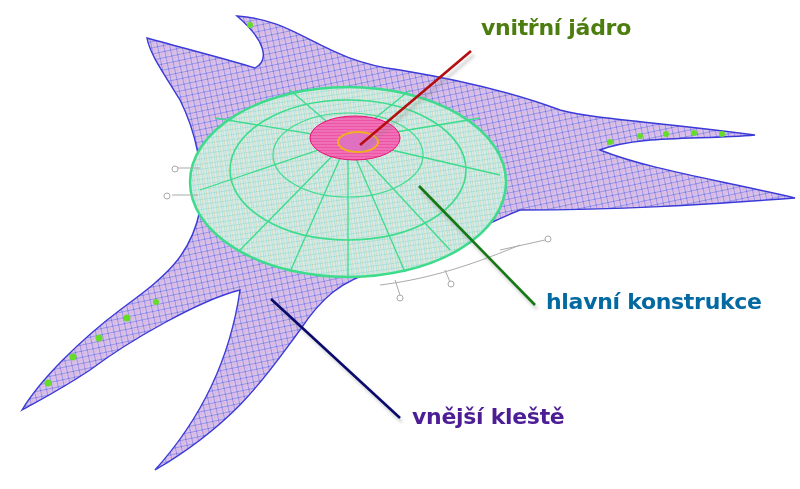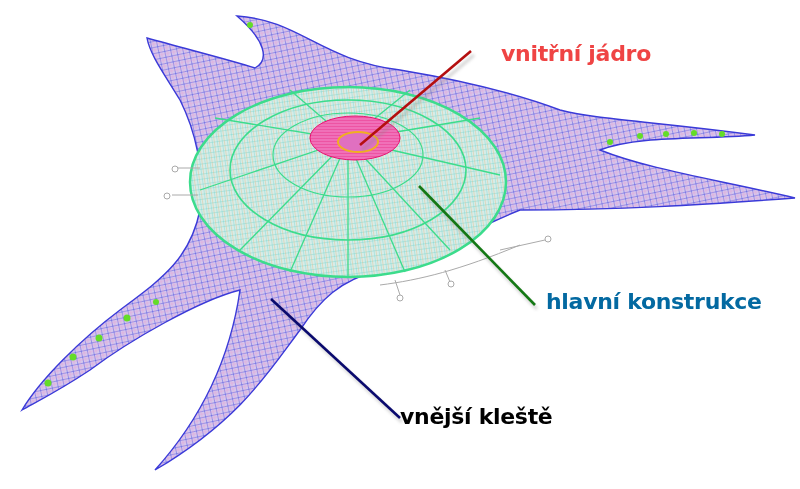--- a/index.html
+++ b/index.html
@@ -1,21 +1,21 @@
 <!DOCTYPE html>
 <html><head>
 <meta charset="utf-8">
 <style>
   html, body { margin: 0; padding: 0; background: #ffffff; }
   body { width: 800px; height: 489px; overflow: hidden; position: relative; font-family: "DejaVu Sans", sans-serif; }
   #stage { position: absolute; left: 0; top: 0; width: 800px; height: 489px; }
   .label { position: absolute; font-family: "DejaVu Sans", sans-serif; font-weight: bold; font-size: 22px; white-space: nowrap; letter-spacing: -0.3px; }
-  #lbl-core { left: 481px; top: 41px; color: #ef4444; margin-left: 20px; }
+  #lbl-core { left: 481px; top: 15px; color: #4d7c0f; }
   #lbl-main { left: 546px; top: 289px; color: #0369a1; }
-  #lbl-outer { left: 400px; top: 404px; color: #000000; }
+  #lbl-outer { left: 412px; top: 404px; color: #4c1d95; }
 </style>
 </head>
 <body>
 
 <div id="stage">
 <svg width="800" height="489" viewBox="0 0 800 489" xmlns="http://www.w3.org/2000/svg">
   <defs>
     <pattern id="mesh" width="6" height="6" patternUnits="userSpaceOnUse" patternTransform="rotate(-12)">
       <rect width="6" height="6" fill="#d4c8ee"></rect>
       <path d="M0 0 L6 0 M0 0 L0 6" stroke="#4a4adf" stroke-width="0.9"></path>

